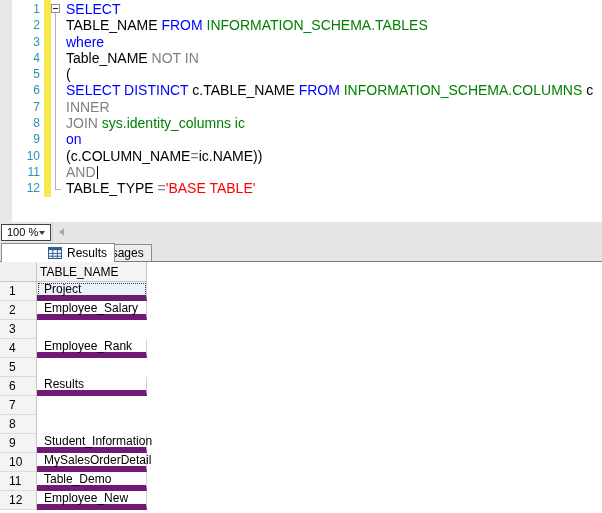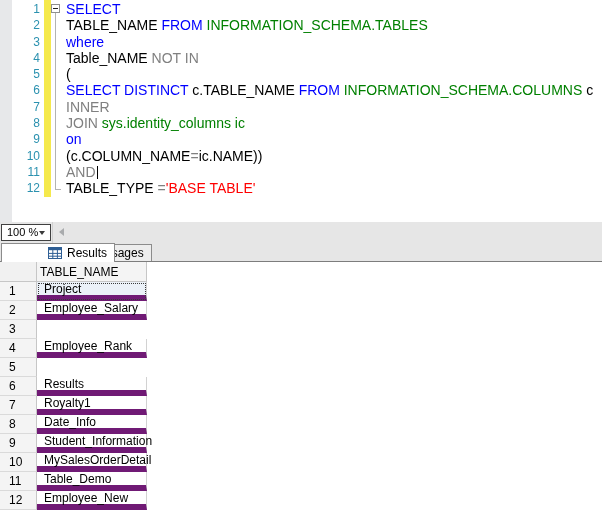--- a/index.html
+++ b/index.html
@@ -148,25 +148,23 @@
       </div>
       <div class="grid-row">
         <div class="rownum">5</div>
       </div>
       <div class="grid-row">
         <div class="rownum">6</div>
         <div class="cell">Results</div>
       </div>
       <div class="grid-row">
         <div class="rownum">7</div>
-        <div class="cell">Royalty1</div>
       </div>
       <div class="grid-row">
         <div class="rownum">8</div>
-        <div class="cell">Date_Info</div>
       </div>
       <div class="grid-row">
         <div class="rownum">9</div>
         <div class="cell">Student_Information</div>
       </div>
       <div class="grid-row">
         <div class="rownum">10</div>
         <div class="cell">MySalesOrderDetail</div>
       </div>
       <div class="grid-row">

